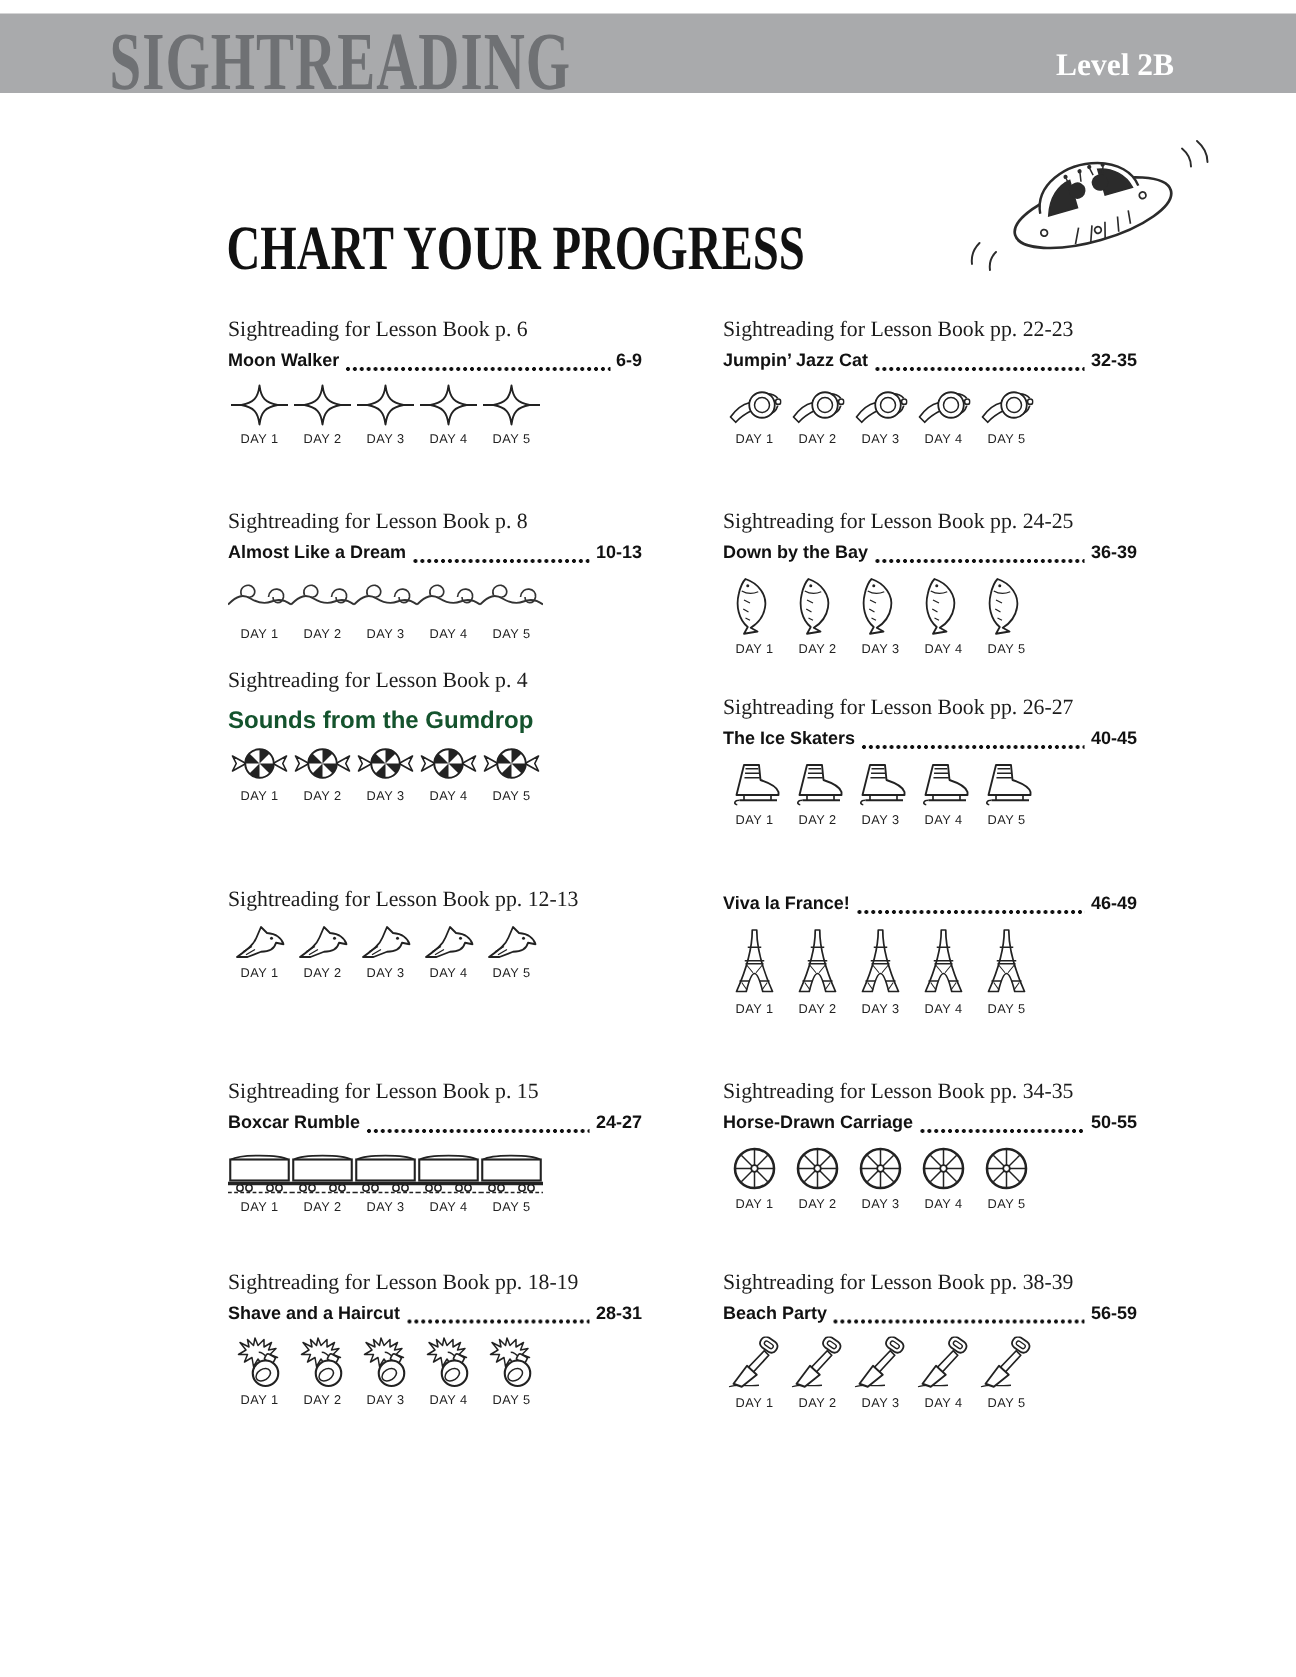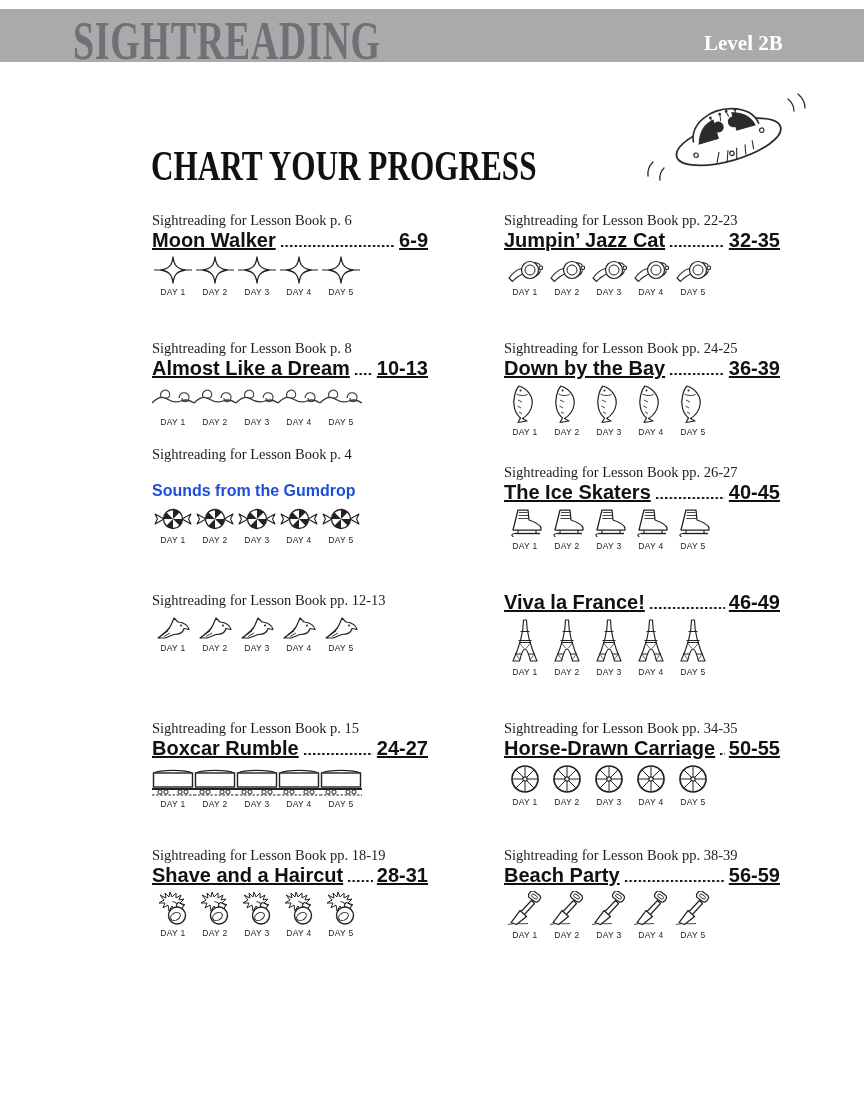--- a/index.html
+++ b/index.html
@@ -13,25 +13,25 @@
         font-weight:bold;font-size:55px;line-height:1;color:var(--band-text);
         transform:scale(0.69,1);transform-origin:left top;letter-spacing:1px;white-space:nowrap;}
   .level{position:absolute;left:704px;top:31px;font-family:"Liberation Serif",serif;
         font-weight:bold;font-size:21px;color:#ffffff;white-space:nowrap;}
   .page-title{position:absolute;left:151px;top:145px;font-family:"Liberation Serif",serif;
         font-weight:bold;font-size:40px;line-height:1;color:#111;
         transform:scale(0.78,1.05);transform-origin:left top;white-space:nowrap;}
   .ufo{position:absolute;left:638px;top:84px;width:178px;height:102px;}
   .col{position:absolute;top:0;height:1118px;}
   .col-left{left:152px;width:276px;}
-  .col-right{left:482px;width:276px;margin-left:22px;}
+  .col-right{left:482px;width:276px;}
   .entry{position:absolute;left:0;width:276px;}
   .src{font-family:"Liberation Serif",serif;font-size:14.5px;line-height:18px;color:var(--ink);}
-  .title-extra{font-weight:bold;font-size:16px;line-height:20px;color:#1d4ed8;margin-top:18px;}
-  .title-row{display:flex;align-items:baseline;font-weight:bold;font-size:20px;line-height:21px;color:#111;margin-top:1px;text-decoration:underline;}
+  .title-extra{font-weight:bold;font-size:16px;line-height:20px;color:#14532d;margin-top:8px;}
+  .title-row{display:flex;align-items:baseline;font-weight:bold;font-size:12px;line-height:21px;color:#111;margin-top:1px;}
   .title{white-space:nowrap;}
   .dots{flex:1;align-self:flex-end;height:4px;margin:0 4px 3px 4px;
         background-image:radial-gradient(circle at 2px 2px,#111 1.15px,transparent 1.5px);
         background-size:4.6px 4px;background-repeat:repeat-x;background-position:left bottom;}
   .pages{white-space:nowrap;}
   .days{display:flex;margin-top:5px;}
   .day-cell{width:42px;display:flex;flex-direction:column;align-items:center;justify-content:flex-start;}
   .icon{display:block;line-height:0;}
   .icon svg{display:block;}
   .day-label{font-size:8.5px;letter-spacing:0.3px;color:#222;margin-top:3px;white-space:nowrap;}

